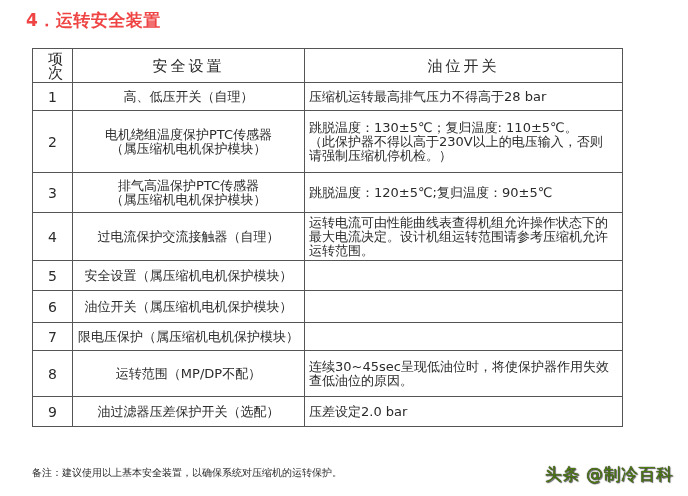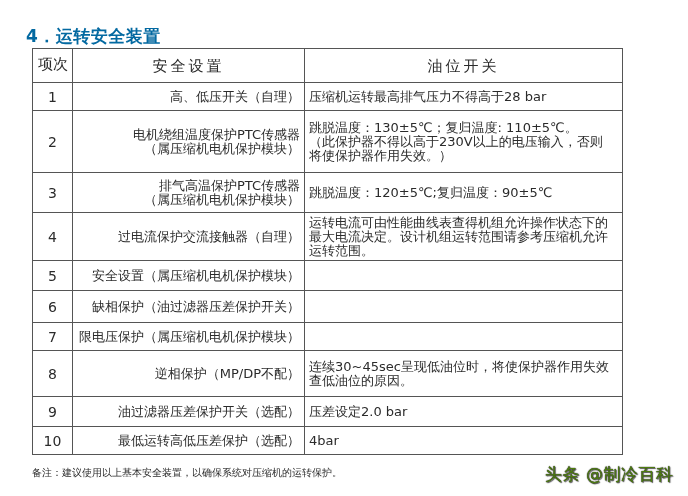--- a/index.html
+++ b/index.html
@@ -14,23 +14,22 @@
       overflow: hidden;
       font-family: "DejaVu Sans", "Liberation Sans", sans-serif;
       color: #2b2b2b;
     }
     .section-title {
       position: absolute;
       left: 26px;
       top: 9px;
       font-size: 17px;
       font-weight: bold;
-      color: #0369a1;
+      color: #ef4444;
       letter-spacing: 0.5px;
-      margin-top: 16px;
     }
     table.safety {
       position: absolute;
       left: 32px;
       top: 48px;
       width: 590px;
       border-collapse: collapse;
       table-layout: fixed;
       font-size: 13px;
       line-height: 14px;
@@ -42,28 +41,27 @@
       font-weight: normal;
     }
     table.safety th {
       font-size: 15px;
       letter-spacing: 3px;
       color: #2b2b2b;
     }
     table.safety th.col-no {
       letter-spacing: 0;
       text-align: left;
-      padding-left: 5px;
-      font-family: Liberation Mono, monospace;
+      padding-left: 15px;
     }
     td.no {
       text-align: center;
       font-size: 14px;
     }
-    td.item { text-align: right; }
+    td.item { text-align: center; }
     td.value { text-align: left; }
     col.c1 { width: 40px; }
     col.c2 { width: 232px; }
     col.c3 { width: 318px; }
     tr.h0 { height: 34px; }
     tr.h1 { height: 28px; }
     tr.h2 { height: 62px; }
     tr.h3 { height: 40px; }
     tr.h4 { height: 48px; }
     tr.h5 { height: 30px; }
@@ -120,21 +118,21 @@
     </tr>
     <tr class="h2">
       <td class="no">2</td>
       <td class="item">
         <span class="line">电机绕组温度保护PTC传感器</span>
         <span class="line">（属压缩机电机保护模块）</span>
       </td>
       <td class="value">
         <span class="line">跳脱温度：130±5℃；复归温度: 110±5℃。</span>
         <span class="line">（此保护器不得以高于230V以上的电压输入，否则</span>
-        <span class="line">将使保护器作用失效。）</span>
+        <span class="line">请强制压缩机停机检。）</span>
       </td>
     </tr>
     <tr class="h3">
       <td class="no">3</td>
       <td class="item">
         <span class="line">排气高温保护PTC传感器</span>
         <span class="line">（属压缩机电机保护模块）</span>
       </td>
       <td class="value">
         <span class="line">跳脱温度：120±5℃;复归温度：90±5℃</span>
@@ -156,61 +154,52 @@
       <td class="item">
         <span class="line">安全设置（属压缩机电机保护模块）</span>
       </td>
       <td class="value">
         <span class="line"></span>
       </td>
     </tr>
     <tr class="h6">
       <td class="no">6</td>
       <td class="item">
-        <span class="line">缺相保护（油过滤器压差保护开关）</span>
+        <span class="line">油位开关（属压缩机电机保护模块）</span>
       </td>
       <td class="value">
         <span class="line"></span>
       </td>
     </tr>
     <tr class="h7">
       <td class="no">7</td>
       <td class="item">
         <span class="line">限电压保护（属压缩机电机保护模块）</span>
       </td>
       <td class="value">
         <span class="line"></span>
       </td>
     </tr>
     <tr class="h8">
       <td class="no">8</td>
       <td class="item">
-        <span class="line">逆相保护（MP/DP不配）</span>
+        <span class="line">运转范围（MP/DP不配）</span>
       </td>
       <td class="value">
         <span class="line">连续30~45sec呈现低油位时，将使保护器作用失效</span>
         <span class="line">查低油位的原因。</span>
       </td>
     </tr>
     <tr class="h9">
       <td class="no">9</td>
       <td class="item">
         <span class="line">油过滤器压差保护开关（选配）</span>
       </td>
       <td class="value">
         <span class="line">压差设定2.0 bar</span>
       </td>
     </tr>
-    <tr class="h10">
-      <td class="no">10</td>
-      <td class="item">
-        <span class="line">最低运转高低压差保护（选配）</span>
-      </td>
-      <td class="value">
-        <span class="line">4bar</span>
-      </td>
-    </tr>
   </tbody>
 </table>
 
 <div class="note">备注：建议使用以上基本安全装置，以确保系统对压缩机的运转保护。</div>
 
 <div class="watermark">头条 @制冷百科</div>
 
 </body></html>

